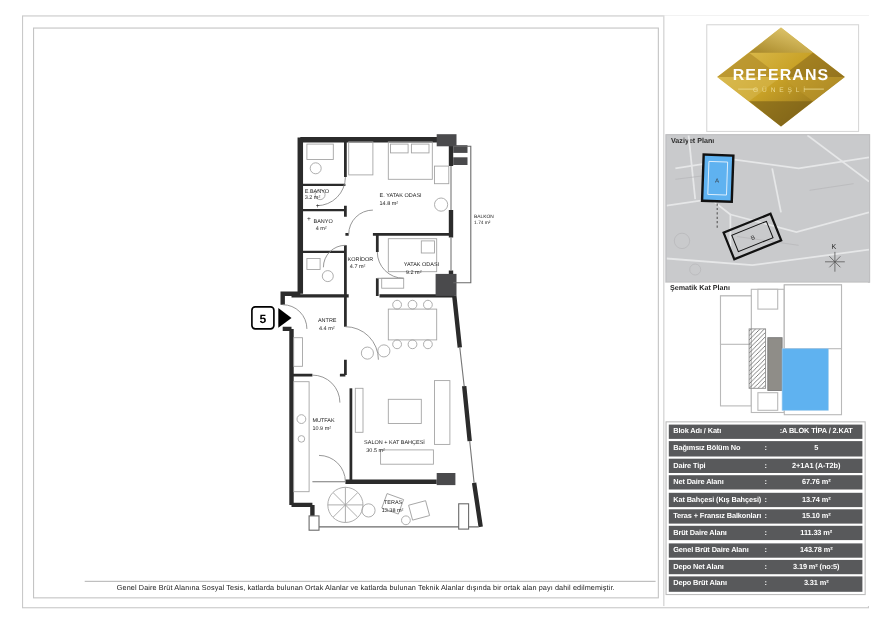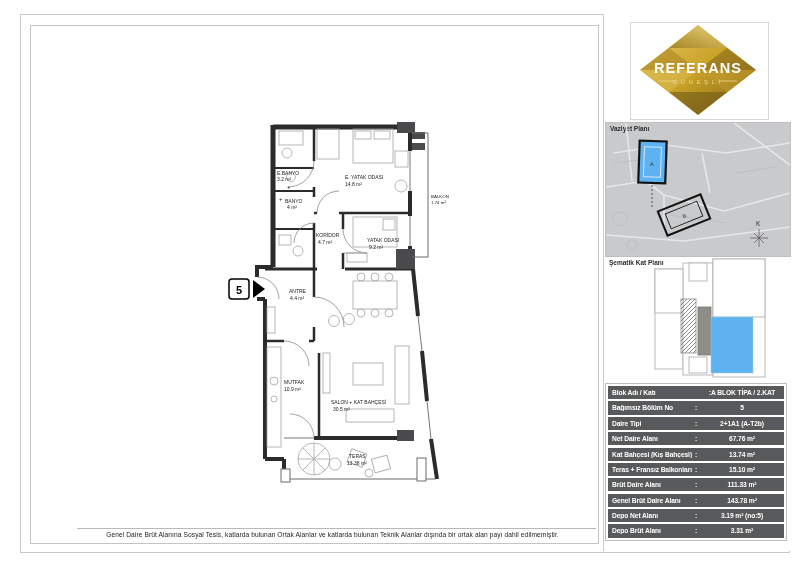--- a/index.html
+++ b/index.html
@@ -10,21 +10,21 @@
   
   .left-box{position:absolute;left:30px;top:25px;width:567px;height:517px;
        border:1px solid #c4c4c4;background:#fff;}
   .plan-svg{position:absolute;left:0;top:0;}
   .note-line{position:absolute;left:46px;right:2px;top:502px;border-top:1px solid #b9b9b9;}
   .note-text{position:absolute;left:40px;right:4px;top:505px;text-align:center;
        font-size:6.6px;letter-spacing:.1px;color:#222;}
   
   .right-col{position:absolute;left:603px;top:14px;width:186px;height:537px;
        border-left:1px solid #cccccc;background:#fff;}
-  .logo-box{position:absolute;left:26px;top:8px;width:137px;height:96px;
+  .logo-box{position:absolute;left:38px;top:8px;width:137px;height:96px;
        border:1px solid #d8d8d8;background:#fff;}
   .vaziyet{position:absolute;left:1px;top:108px;width:184px;height:133px;
        background:#c9cacc;border:1px solid #bfbfc1;}
   .panel-label{position:absolute;left:4px;top:2px;font-size:6.5px;font-weight:bold;color:#2b2b2b;}
   .sematik{position:absolute;left:1px;top:243px;width:184px;height:124px;background:#fff;}
   
   .dtable{position:absolute;left:1px;top:369px;width:176px;
        border:1px solid #bdbdbd;background:#fff;padding:2px;}
   .drow{display:grid;grid-template-columns:1fr 8px 84px;align-items:center;
        background:#58595b;color:#ffffff;height:13.2px;margin-bottom:2.2px;

